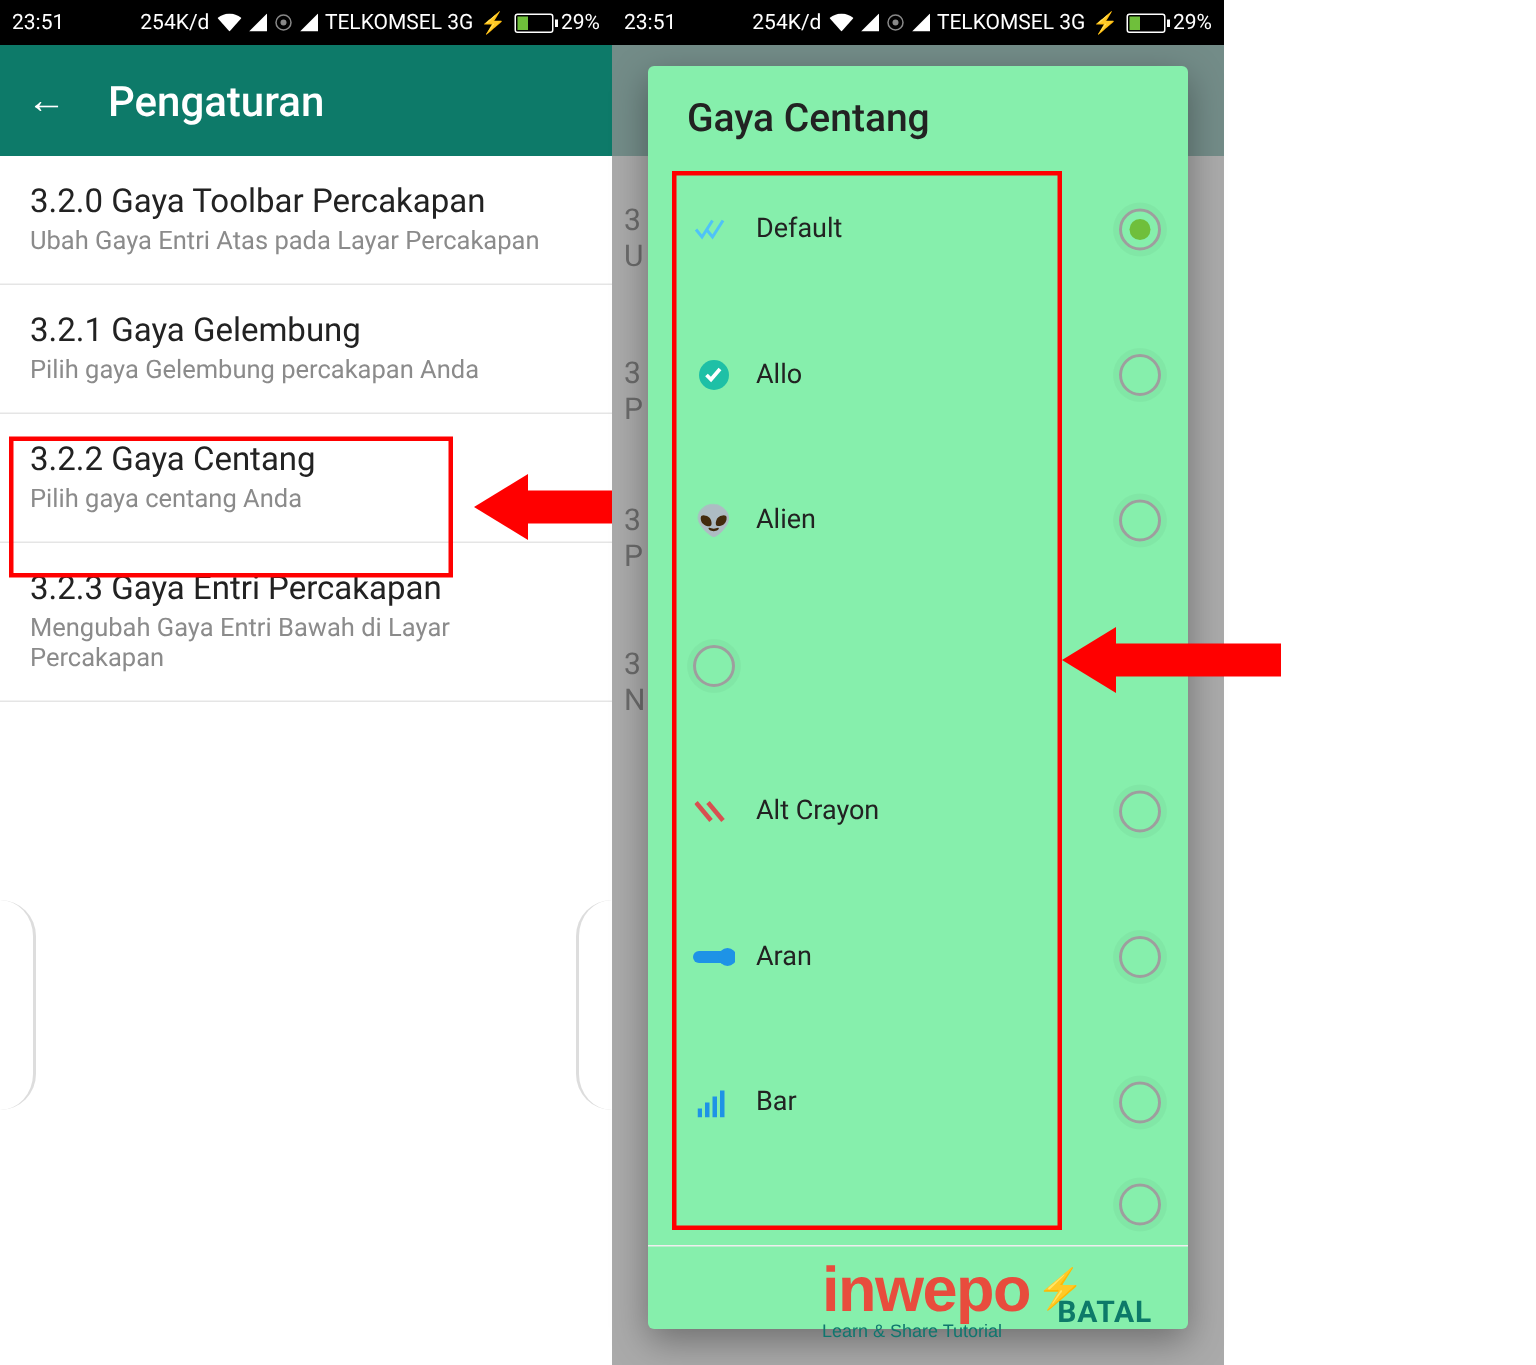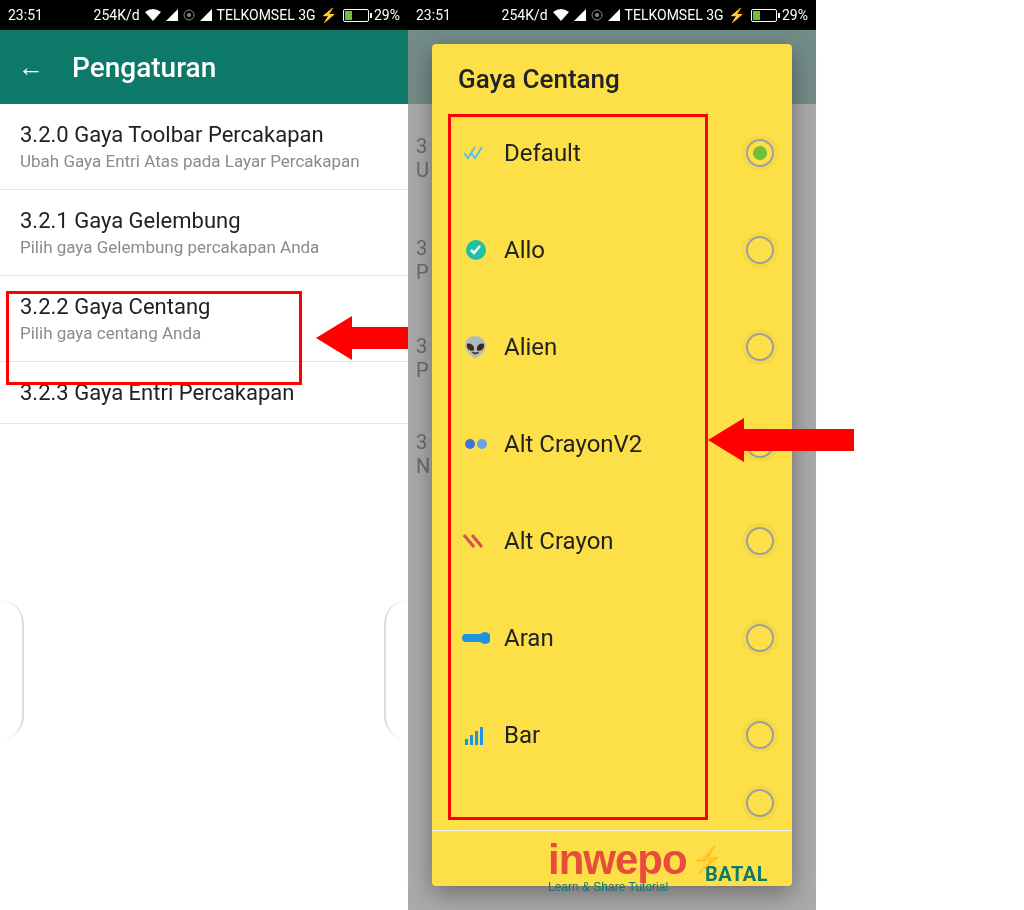--- a/index.html
+++ b/index.html
@@ -70,36 +70,36 @@
   }
   
   .dim {
     position:absolute; inset:30px 0 0 0; background:rgba(100,100,100,0.55);
   }
   .screen2 .appbar2 {
     position:absolute; top:30px; left:0; right:0; height:74px; background:#0d7a69; opacity:0.5;
   }
   .dialog {
     position:absolute; left:24px; right:24px; top:44px; bottom:24px;
-    background:#fde047; border-radius:4px;
+    background:#86efac; border-radius:4px;
     box-shadow:0 8px 24px rgba(0,0,0,0.35);
     display:flex; flex-direction:column;
   }
   .dialog-title {
     font-size:26px; font-weight:500; color:#222;
     padding:20px 26px 10px 26px;
   }
   .dialog-list { flex:1; overflow:hidden; }
   .dlg-item {
     display:flex; align-items:center; justify-content:space-between;
     padding:0 18px 0 30px; height:97px;
   }
   .dlg-item .left { display:flex; align-items:center; gap:14px; }
   .dlg-item .opt-icon { width:28px; height:22px; display:flex; align-items:center; justify-content:center; }
-  .dlg-item .opt-label { font-size:24px; color:#222; }
+  .dlg-item .opt-label { font-size:18px; color:#222; }
   .radio {
     width:28px; height:28px; border:2px solid #9e9e9e; border-radius:50%;
     display:flex; align-items:center; justify-content:center;
     box-shadow:0 0 0 4px rgba(0,0,0,0.03);
   }
   .radio .dot { width:14px; height:14px; border-radius:50%; background:#6fbf3b; display:none; }
   .radio.selected .dot { display:block; }
   .dialog-footer {
     height:56px; display:flex; align-items:flex-end; justify-content:flex-end;
     padding:0 24px; border-top:1px solid #eee;
@@ -174,20 +174,21 @@
     <div class="list-item">
       <div class="li-title">3.2.1 Gaya Gelembung</div>
       <div class="li-sub">Pilih gaya Gelembung percakapan Anda</div>
     </div>
     <div class="list-item">
       <div class="li-title">3.2.2 Gaya Centang</div>
       <div class="li-sub">Pilih gaya centang Anda</div>
     </div>
     <div class="list-item">
       <div class="li-title">3.2.3 Gaya Entri Percakapan</div>
+      <div class="li-sub">Mengubah Gaya Entri Bawah di Layar Percakapan</div>
     </div>
 
     <div class="highlight-box" style="left:6px; top:291px; width:296px; height:94px;"></div>
 
     <div class="arrow" style="left:316px; top:316px; width:170px; height:44px;">
       <div class="head" style="left:0; top:0;"></div>
       <div class="shaft" style="left:34px; top:11px; width:130px;"></div>
     </div>
 
     <div class="curl left"></div>
@@ -274,29 +275,20 @@
 
         <div class="dlg-item">
           <div class="left">
             <span class="opt-icon" style="font-size:20px;">👽</span>
             <span class="opt-label">Alien</span>
           </div>
           <span class="radio"></span>
         </div>
 
         <div class="dlg-item">
-          <div class="left">
-            <span class="opt-icon">
-                <svg width="26" height="14">
-                  <circle cx="7" cy="7" r="5" fill="#3f74d8"></circle>
-                  <circle cx="19" cy="7" r="5" fill="#6ea0ef"></circle>
-                </svg>
-              </span>
-            <span class="opt-label">Alt CrayonV2</span>
-          </div>
           <span class="radio"></span>
         </div>
 
         <div class="dlg-item">
           <div class="left">
             <span class="opt-icon">
                 <svg width="26" height="16" viewBox="0 0 26 16">
                   <path d="M1 2 l10 12" stroke="#d85050" stroke-width="3"></path>
                   <path d="M9 2 l10 12" stroke="#d85050" stroke-width="3"></path>
                 </svg>

